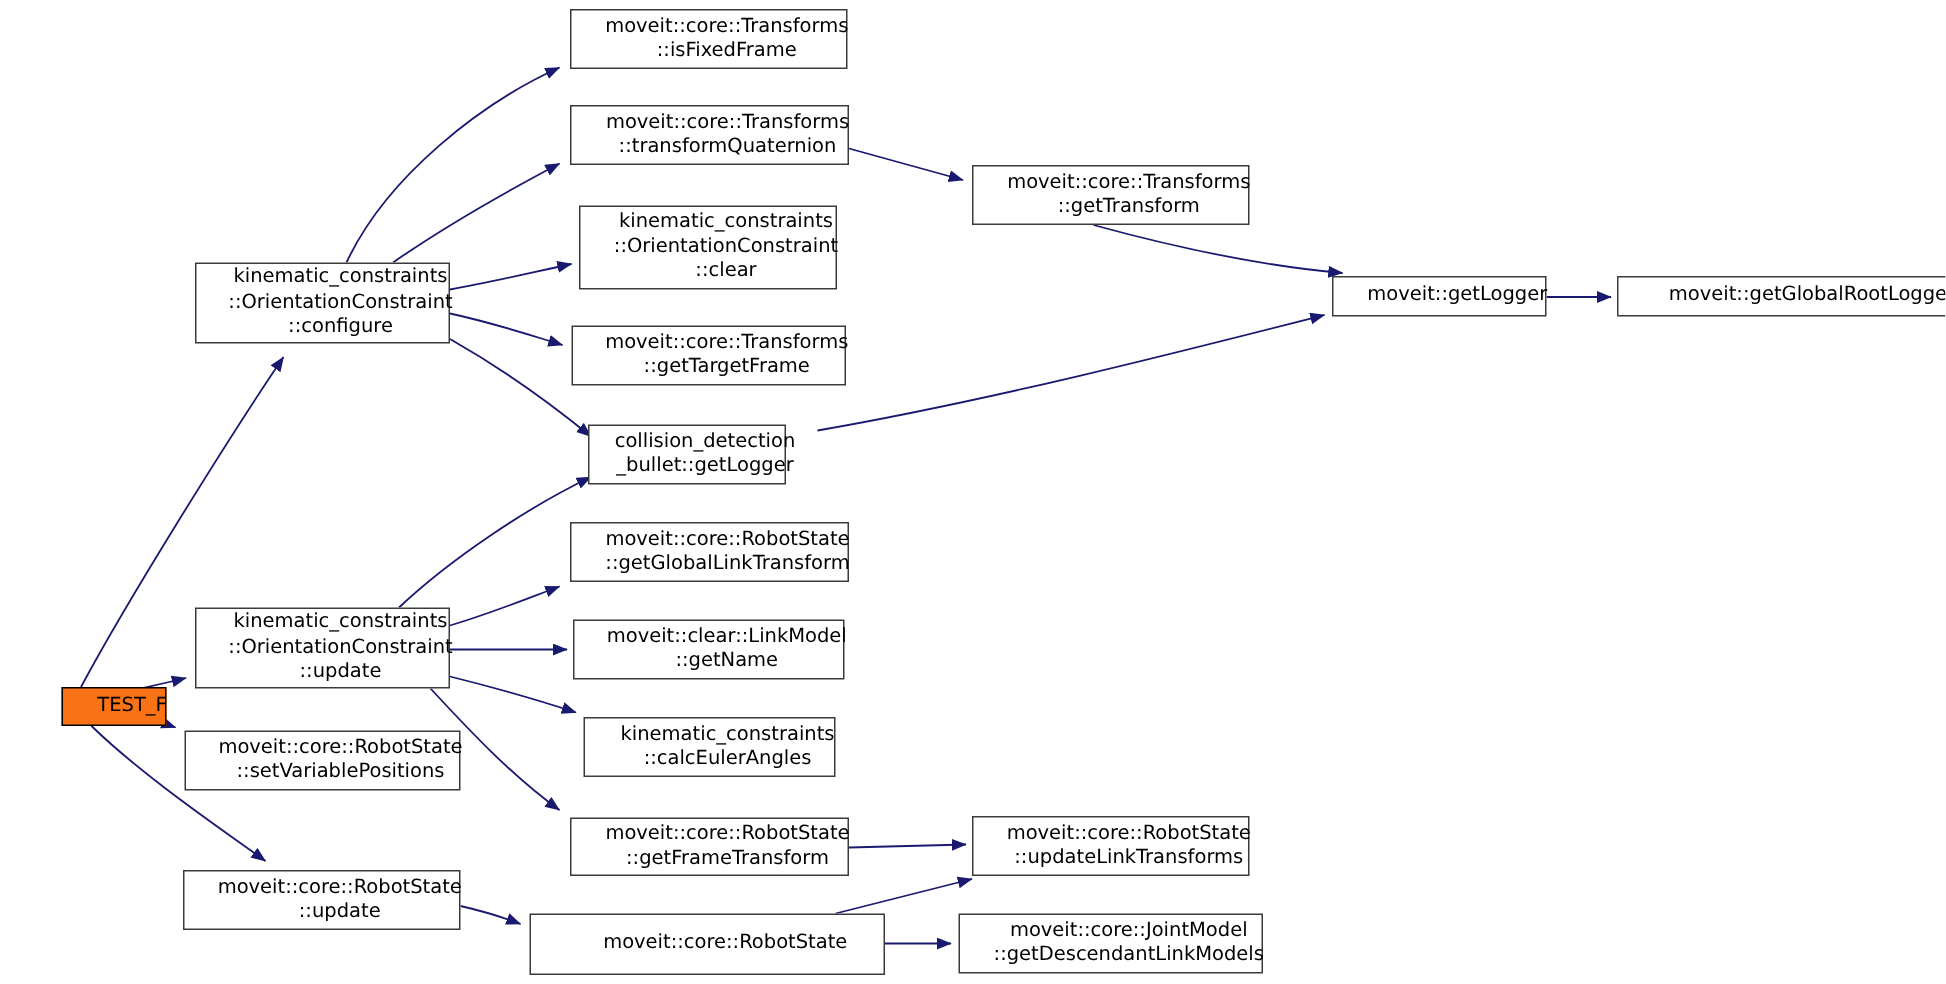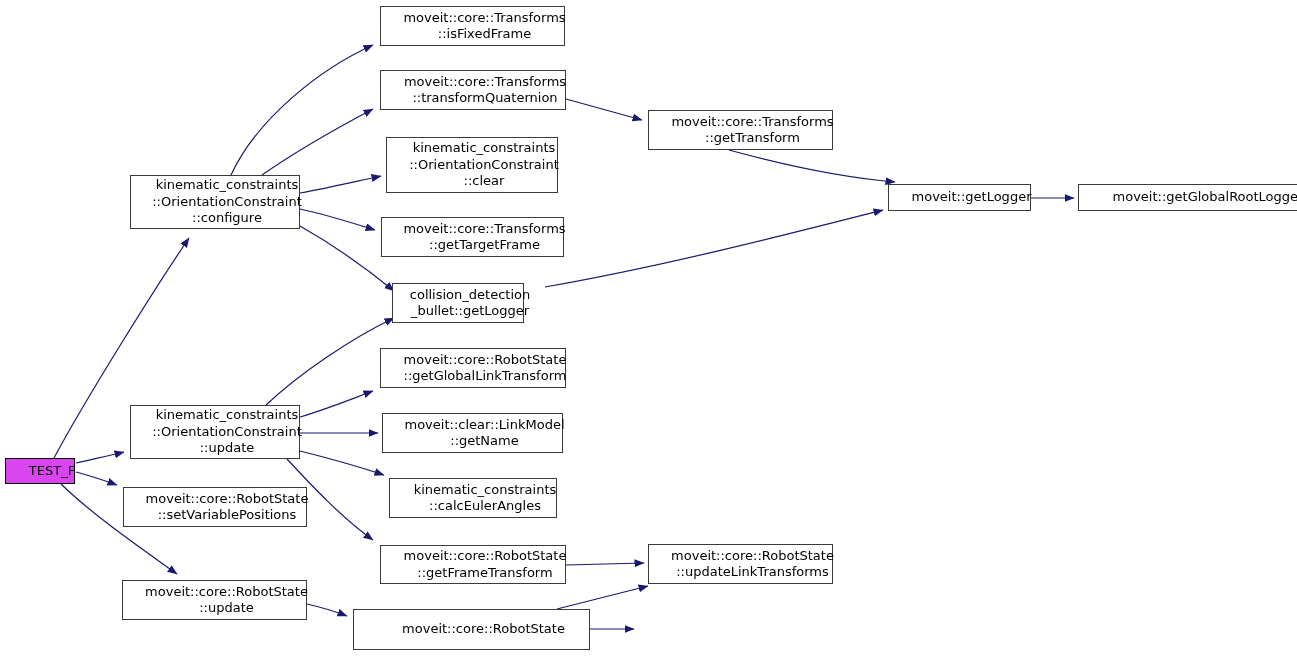--- a/index.html
+++ b/index.html
@@ -39,22 +39,23 @@
     text-align: center;
     font-size: 13px;
     line-height: 16.5px;
     color: #000000;
     cursor: pointer;
     white-space: nowrap;
     padding-left: 24px;
   }
   .node span { display: block; }
   .node.highlight {
-    background: #d946ef;
+    background: #f97316;
     border: 1.5px solid #000000;
+    margin-left: 36px;
   }
 </style>
 </head>
 <body>
 
 <div class="graph">
 
   <svg class="edges" viewBox="0 0 1297 656">
     <defs>
       <marker id="arrow" markerUnits="userSpaceOnUse" markerWidth="12" markerHeight="10" refX="9.5" refY="4" orient="auto">
@@ -172,14 +173,18 @@
 
   <div class="node" style="left:1078px;top:184px;width:236px;height:27px">
     <span>moveit::getGlobalRootLogger</span>
   </div>
 
   <div class="node" style="left:648px;top:544px;width:185px;height:40px">
     <span>moveit::core::RobotState</span>
     <span>::updateLinkTransforms</span>
   </div>
 
+  <div class="node" style="left:639px;top:609px;width:203px;height:40px">
+    <span>moveit::core::JointModel</span>
+    <span>::getDescendantLinkModels</span>
+  </div>
 
 </div>
 
 </body></html>

